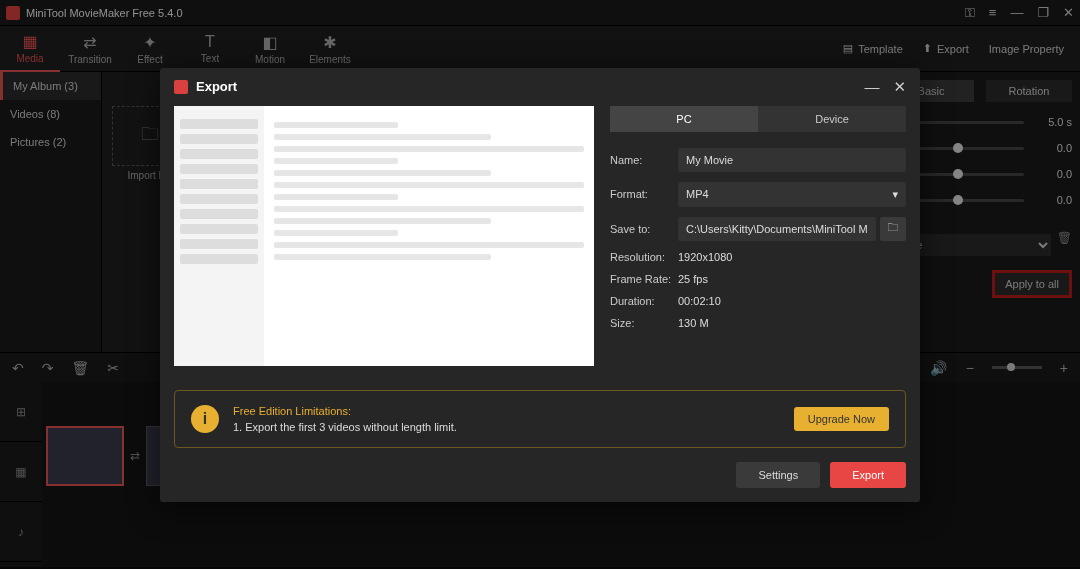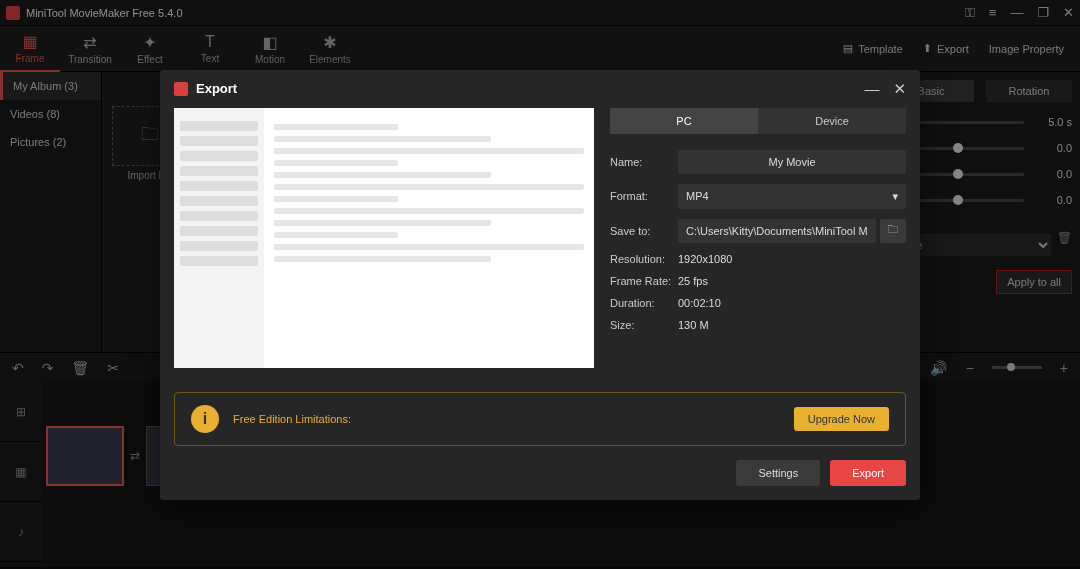--- a/index.html
+++ b/index.html
@@ -38,21 +38,21 @@
 
 .prop-panel { width: 200px; background: #1a1a1a; padding: 8px; }
 .prop-tabs { display: flex; gap: 12px; margin-bottom: 12px; }
 .prop-tab { flex: 1; text-align: center; padding: 5px; background: #2a2a2a; font-size: 11px; cursor: pointer; }
 .prop-tab.sel { background: #3a3a3a; }
 .slider-row { display: flex; align-items: center; gap: 8px; margin: 14px 0; }
 .slider-track { flex: 1; height: 3px; background: #444; position: relative; border-radius: 2px; }
 .slider-thumb { width: 10px; height: 10px; background: #ddd; border-radius: 50%; position: absolute; top: -4px; }
 .slider-val { width: 40px; text-align: right; color: #ddd; font-size: 11px; }
 .prop-select { width: 100%; background: #2a2a2a; color: #ccc; border: none; padding: 4px; font-size: 11px; margin-top: 14px; }
-.apply-btn { float: right; padding: 5px 10px; background: #2a2a2a; border: 1px solid #b91c1c; color: #ccc; font-size: 11px; margin-top: 14px; cursor: pointer; }
+.apply-btn { float: right; padding: 5px 10px; background: #2a2a2a; border: 3px solid #b91c1c; color: #ccc; font-size: 11px; margin-top: 14px; cursor: pointer; }
 
 
 .timeline-tools { height: 30px; background: #1a1a1a; display: flex; align-items: center; padding: 0 12px; gap: 18px; border-top: 1px solid #000; }
 .timeline-tools .tl-ic { color: #aaa; font-size: 14px; cursor: pointer; }
 .timeline-tools .tl-spacer { flex: 1; }
 .timeline { background: #141414; height: 185px; display: flex; }
 .tl-tracks-lbl { width: 42px; background: #1a1a1a; display: flex; flex-direction: column; }
 .tl-track-btn { height: 60px; display: flex; align-items: center; justify-content: center; color: #888; border-bottom: 1px solid #000; }
 .tl-content { flex: 1; position: relative; }
 .tl-video-track { height: 68px; display: flex; align-items: center; gap: 2px; padding-left: 4px; margin-top: 40px; }
@@ -75,21 +75,21 @@
 .modal-preview-right .hline { height: 6px; background: #e6e6e6; margin: 6px 0; border-radius: 2px; }
 .modal-preview-right .hline.short { width: 40%; }
 .modal-preview-right .hline.med { width: 70%; }
 .modal-form { flex: 1; }
 .form-tabs { display: flex; margin-bottom: 16px; }
 .form-tab { flex: 1; text-align: center; padding: 7px; background: #333; color: #ccc; font-size: 11px; cursor: pointer; }
 .form-tab.sel { background: #444; color: #fff; }
 .form-row { display: flex; align-items: center; margin: 10px 0; font-size: 11px; }
 .form-row label { width: 68px; color: #ccc; }
 .form-row .val { color: #ddd; }
-.form-input { flex: 1; background: #333; border: none; padding: 6px 8px; color: #ddd; font-size: 11px; border-radius: 2px; text-align: center; }
+.form-input { flex: 1; background: #333; border: none; padding: 6px 8px; color: #ddd; font-size: 11px; border-radius: 2px; }
 .form-select { flex: 1; background: #333; border: none; padding: 6px 8px; color: #ddd; font-size: 11px; display: flex; justify-content: space-between; align-items: center; border-radius: 2px; }
 .path-row { display: flex; gap: 4px; }
 .browse-btn { width: 26px; background: #3a3a3a; display: flex; align-items: center; justify-content: center; color: #ccc; border-radius: 2px; cursor: pointer; }
 
 .limit-box { margin: 10px 14px 0 14px; border: 1px solid #6a5a20; border-radius: 4px; padding: 12px 16px; display: flex; align-items: center; gap: 14px; }
 .limit-box .info-ic { width: 28px; height: 28px; border-radius: 50%; background: #e8b030; color: #333; display: flex; align-items: center; justify-content: center; font-size: 16px; font-weight: bold; }
 .limit-text { color: #ddd; font-size: 11px; line-height: 16px; }
 .limit-text .lt-title { color: #e8b030; }
 .upgrade-btn { margin-left: auto; background: #e8b030; color: #333; padding: 6px 14px; border-radius: 3px; font-size: 11px; cursor: pointer; }
 
@@ -109,21 +109,21 @@
     <span>≡</span>
     <span>—</span>
     <span>❐</span>
     <span>✕</span>
   </div>
 </div>
 
 <div class="toolbar">
   <div class="tool-item active">
       <span class="ic">▦</span>
-      <span>Frame</span>
+      <span>Media</span>
     </div>
   <div class="tool-item">
       <span class="ic">⇄</span>
       <span>Transition</span>
     </div>
   <div class="tool-item">
       <span class="ic">✦</span>
       <span>Effect</span>
     </div>
   <div class="tool-item">
@@ -329,20 +329,21 @@
         <div class="form-row">
             <label>Size:</label>
             <span class="val">130 M</span>
           </div>
       </div>
     </div>
     <div class="limit-box">
       <div class="info-ic">i</div>
       <div class="limit-text">
         <div class="lt-title">Free Edition Limitations:</div>
+        <div>1. Export the first 3 videos without length limit.</div>
       </div>
       <div class="upgrade-btn">Upgrade Now</div>
     </div>
     <div class="modal-footer">
       <button class="btn btn-settings">Settings</button>
       <button class="btn btn-export">Export</button>
     </div>
   </div>
 </div>
 

